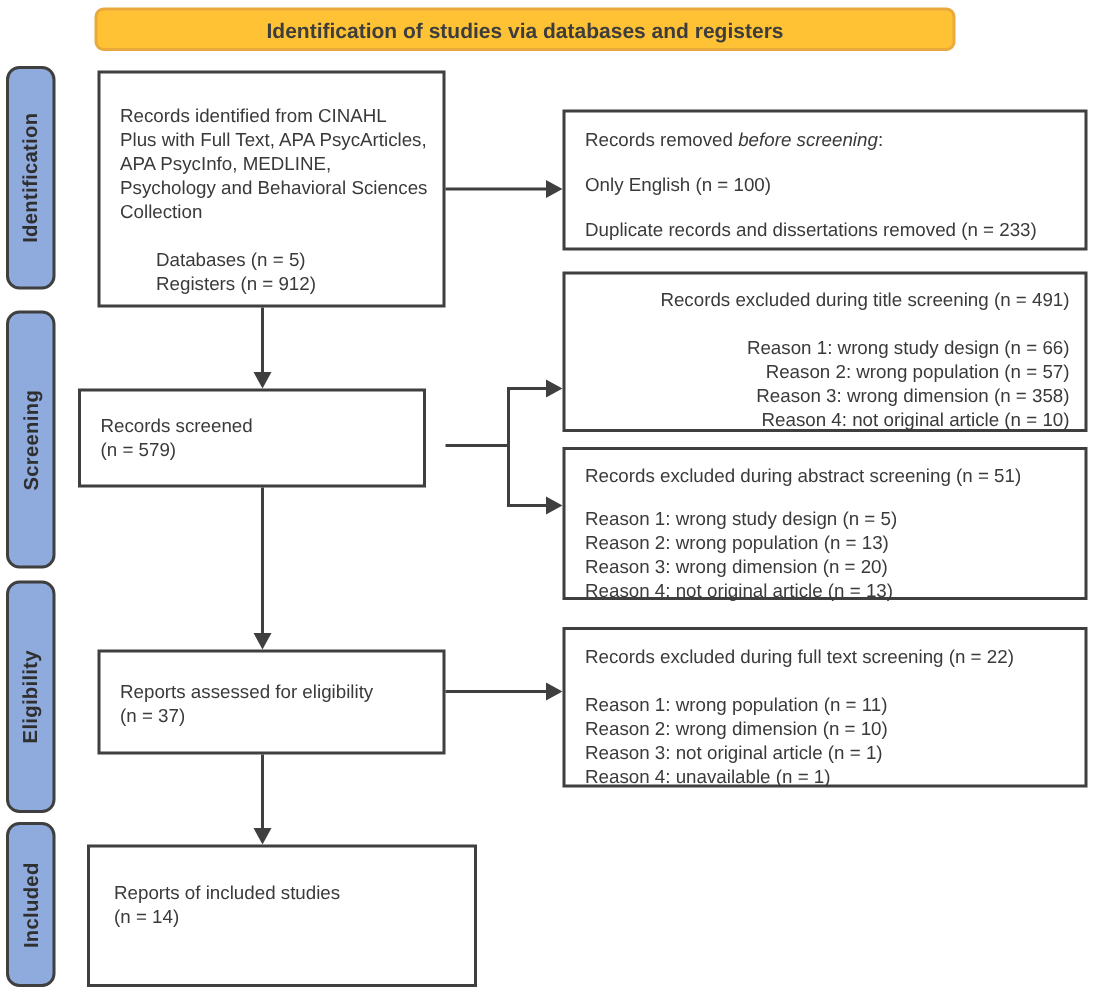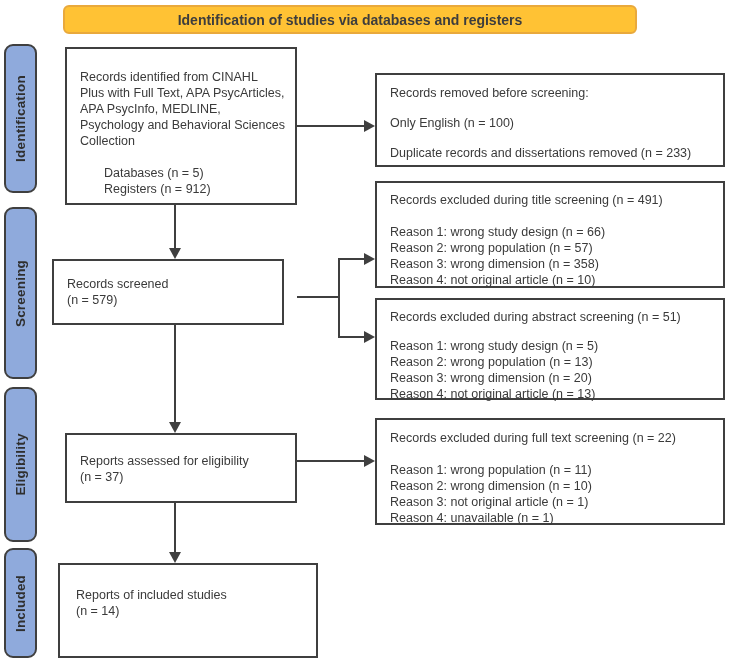--- a/index.html
+++ b/index.html
@@ -34,21 +34,21 @@
     border-top:6px solid transparent; border-bottom:6px solid transparent;
     border-left:11px solid #3F3F3F;
   }
   .arr-down {
     position:absolute; width:0; height:0;
     border-left:6px solid transparent; border-right:6px solid transparent;
     border-top:11px solid #3F3F3F;
   }
   .gap { height:16px; }
   .indent { margin-left:24px; }
-  .it { }
+  .it { font-style:italic; }
   .mt14 { margin-top:14px; }
 </style>
 </head>
 <body>
 
 <div id="canvas">
 
   <div class="banner">
     <span>Identification of studies via databases and registers</span>
   </div>
@@ -97,21 +97,21 @@
   </div>
 
   <div class="fbox" style="left:375px; top:73px; width:350px; height:94px;">
     <div class="inner" style="padding-top:10px;">
       <div><span>Records removed </span><span class="it">before screening</span><span>:</span></div>
       <div class="mt14">Only English (n = 100)</div>
       <div class="mt14">Duplicate records and dissertations removed  (n = 233)</div>
     </div>
   </div>
 
-  <div class="fbox" style="left:375px; top:181px; width:350px; height:107px;">
+  <div class="fbox" style="left:375px; top:181px; width:350px; height:107px;text-align:right;">
     <div class="inner" style="padding-top:9px;">
       <div>Records excluded during title screening (n = 491)</div>
       <div class="gap"></div>
       <div>Reason 1: wrong study design (n = 66)</div>
       <div>Reason 2: wrong population (n = 57)</div>
       <div>Reason 3: wrong dimension (n = 358)</div>
       <div>Reason 4: not original article (n = 10)</div>
     </div>
   </div>
 

